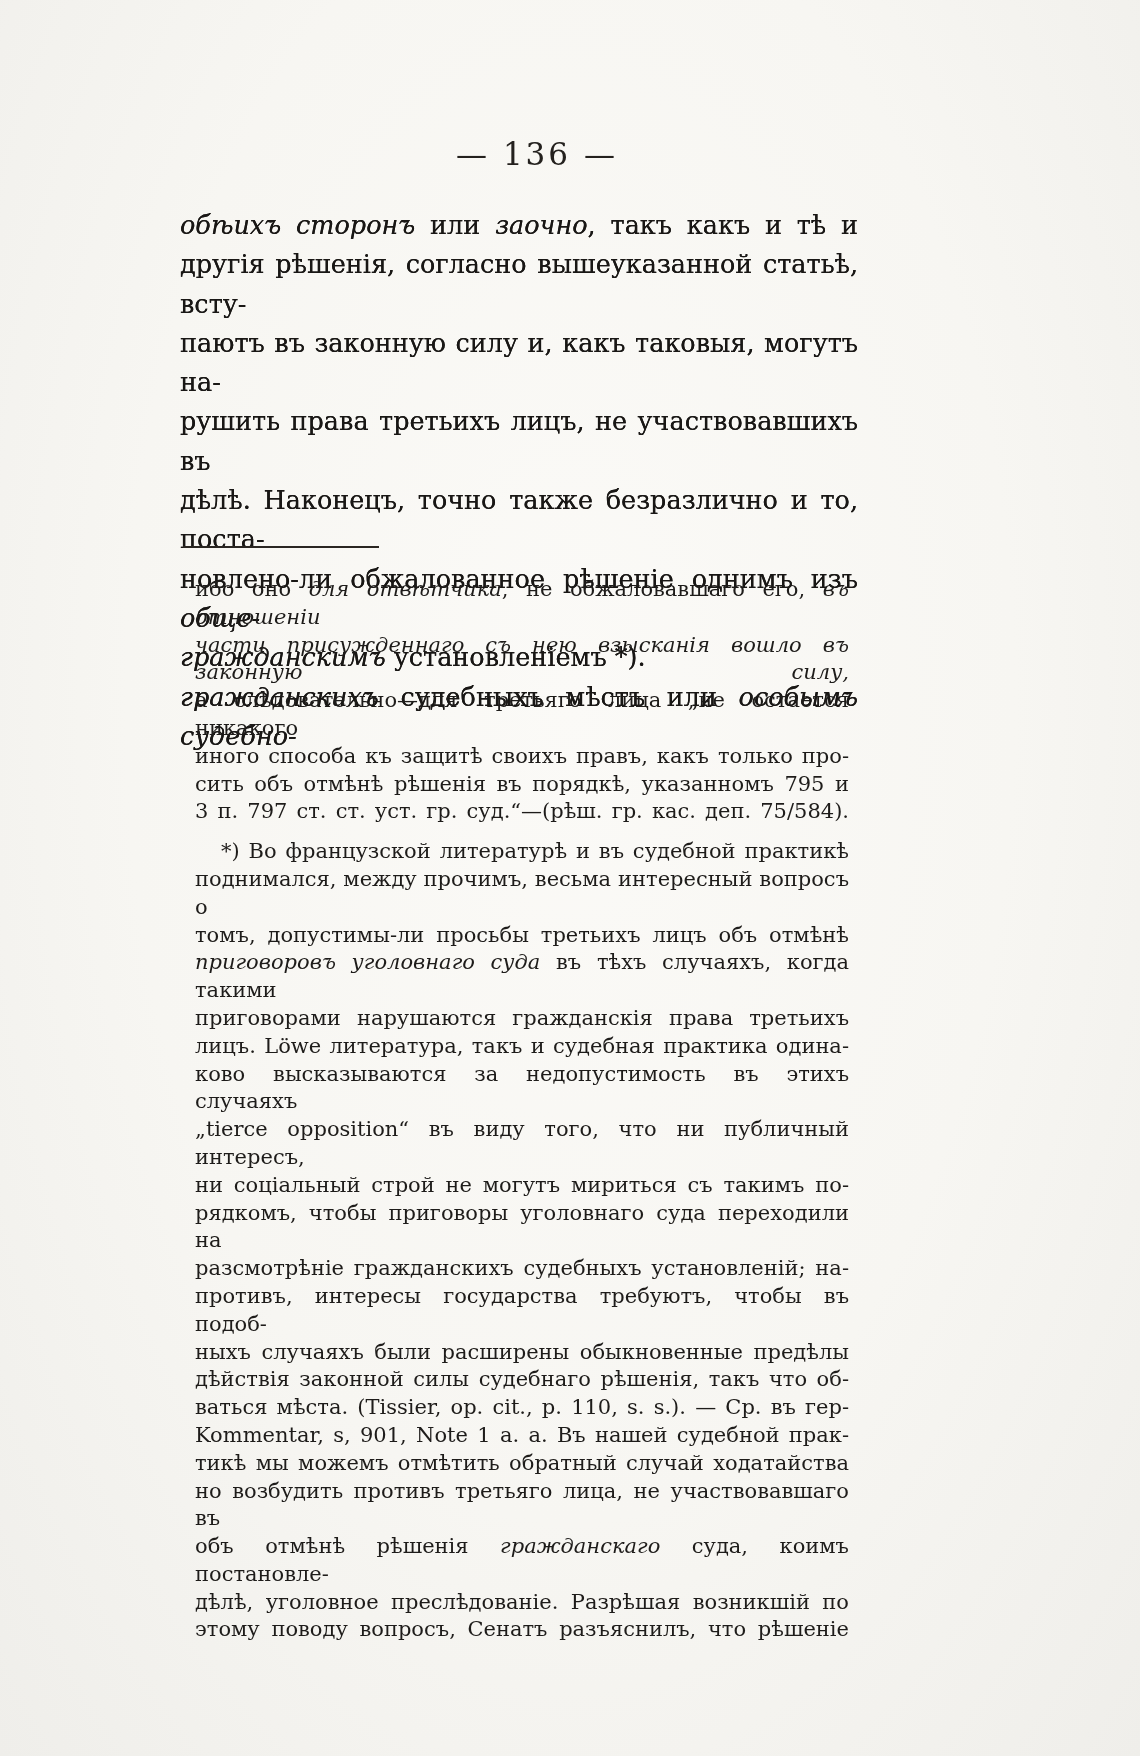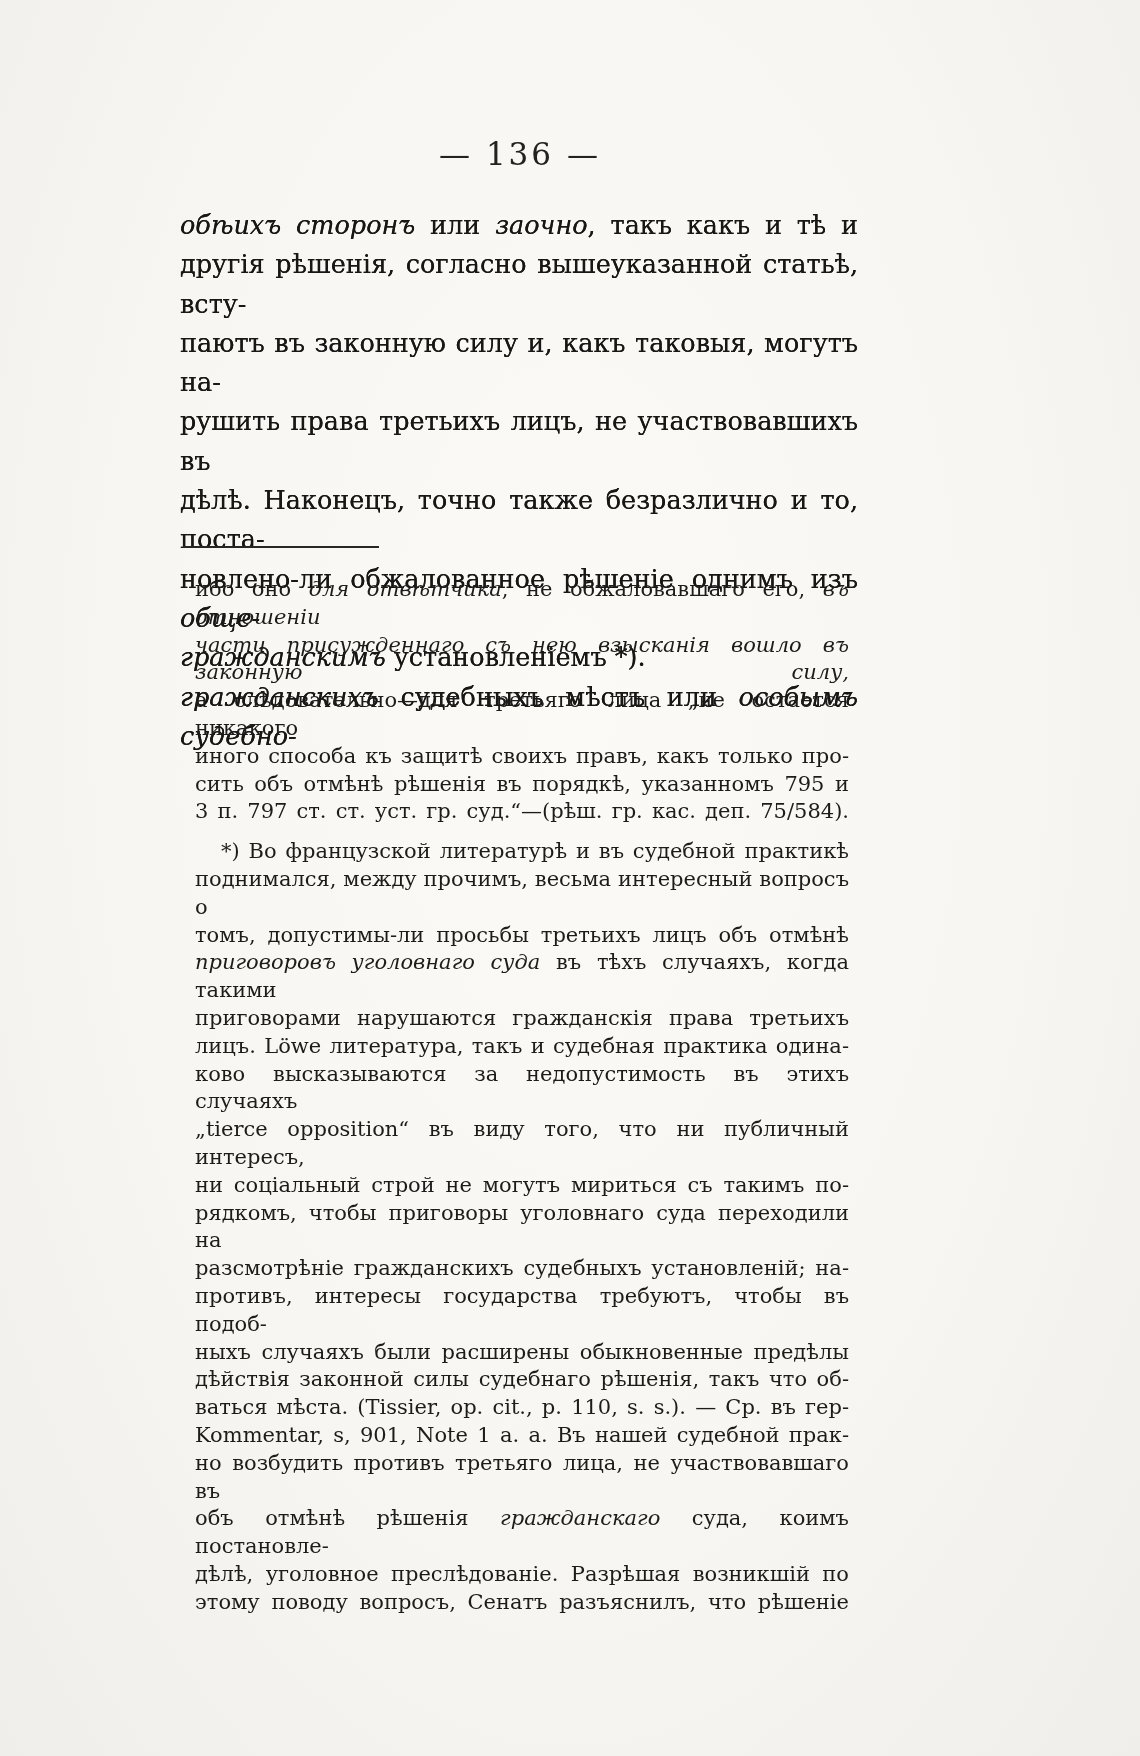--- a/index.html
+++ b/index.html
@@ -22,20 +22,21 @@
   }
   .page-number {
     position: absolute;
     top: 136px;
     left: 0;
     width: 1040px;
     text-align: center;
     font-size: 31px;
     letter-spacing: 3px;
     color: #24211e;
+    padding-left: 17px;
   }
   .main-text {
     position: absolute;
     left: 180px;
     top: 206px;
     width: 678px;
     font-size: 25.5px;
     line-height: 39.3px;
     text-shadow: 0 0 0.45px currentColor; 
     color: #191715;
@@ -115,20 +116,21 @@
         <div class="line"><span>ково высказываются за недопустимость въ этихъ случаяхъ</span></div>
         <div class="line"><span>„tierce opposition“ въ виду того, что ни публичный интересъ,</span></div>
         <div class="line"><span>ни соціальный строй не могутъ мириться съ такимъ по-</span></div>
         <div class="line"><span>рядкомъ, чтобы приговоры уголовнаго суда переходили на</span></div>
         <div class="line"><span>разсмотрѣніе гражданскихъ судебныхъ установленій; на-</span></div>
         <div class="line"><span>противъ, интересы государства требуютъ, чтобы въ подоб-</span></div>
         <div class="line"><span>ныхъ случаяхъ были расширены обыкновенные предѣлы</span></div>
         <div class="line"><span>дѣйствія законной силы судебнаго рѣшенія, такъ что об-</span></div>
         <div class="line"><span>ваться мѣста. (Tissier, op. cit., p. 110, s. s.). — Ср. въ гер-</span></div>
         <div class="line"><span>Kommentar, s, 901, Note 1 a. a. Въ нашей судебной прак-</span></div>
+        <div class="line"><span>тикѣ мы можемъ отмѣтить обратный случай ходатайства</span></div>
         <div class="line"><span>но возбудить противъ третьяго лица, не участвовавшаго въ</span></div>
         <div class="line"><span>объ отмѣнѣ рѣшенія </span><em>гражданскаго</em><span> суда, коимъ постановле-</span></div>
         <div class="line"><span>дѣлѣ, уголовное преслѣдованіе. Разрѣшая возникшій по</span></div>
         <div class="line"><span>этому поводу вопросъ, Сенатъ разъяснилъ, что рѣшеніе</span></div>
       </div>
   </div>
 
 </div>
 
 </body></html>

